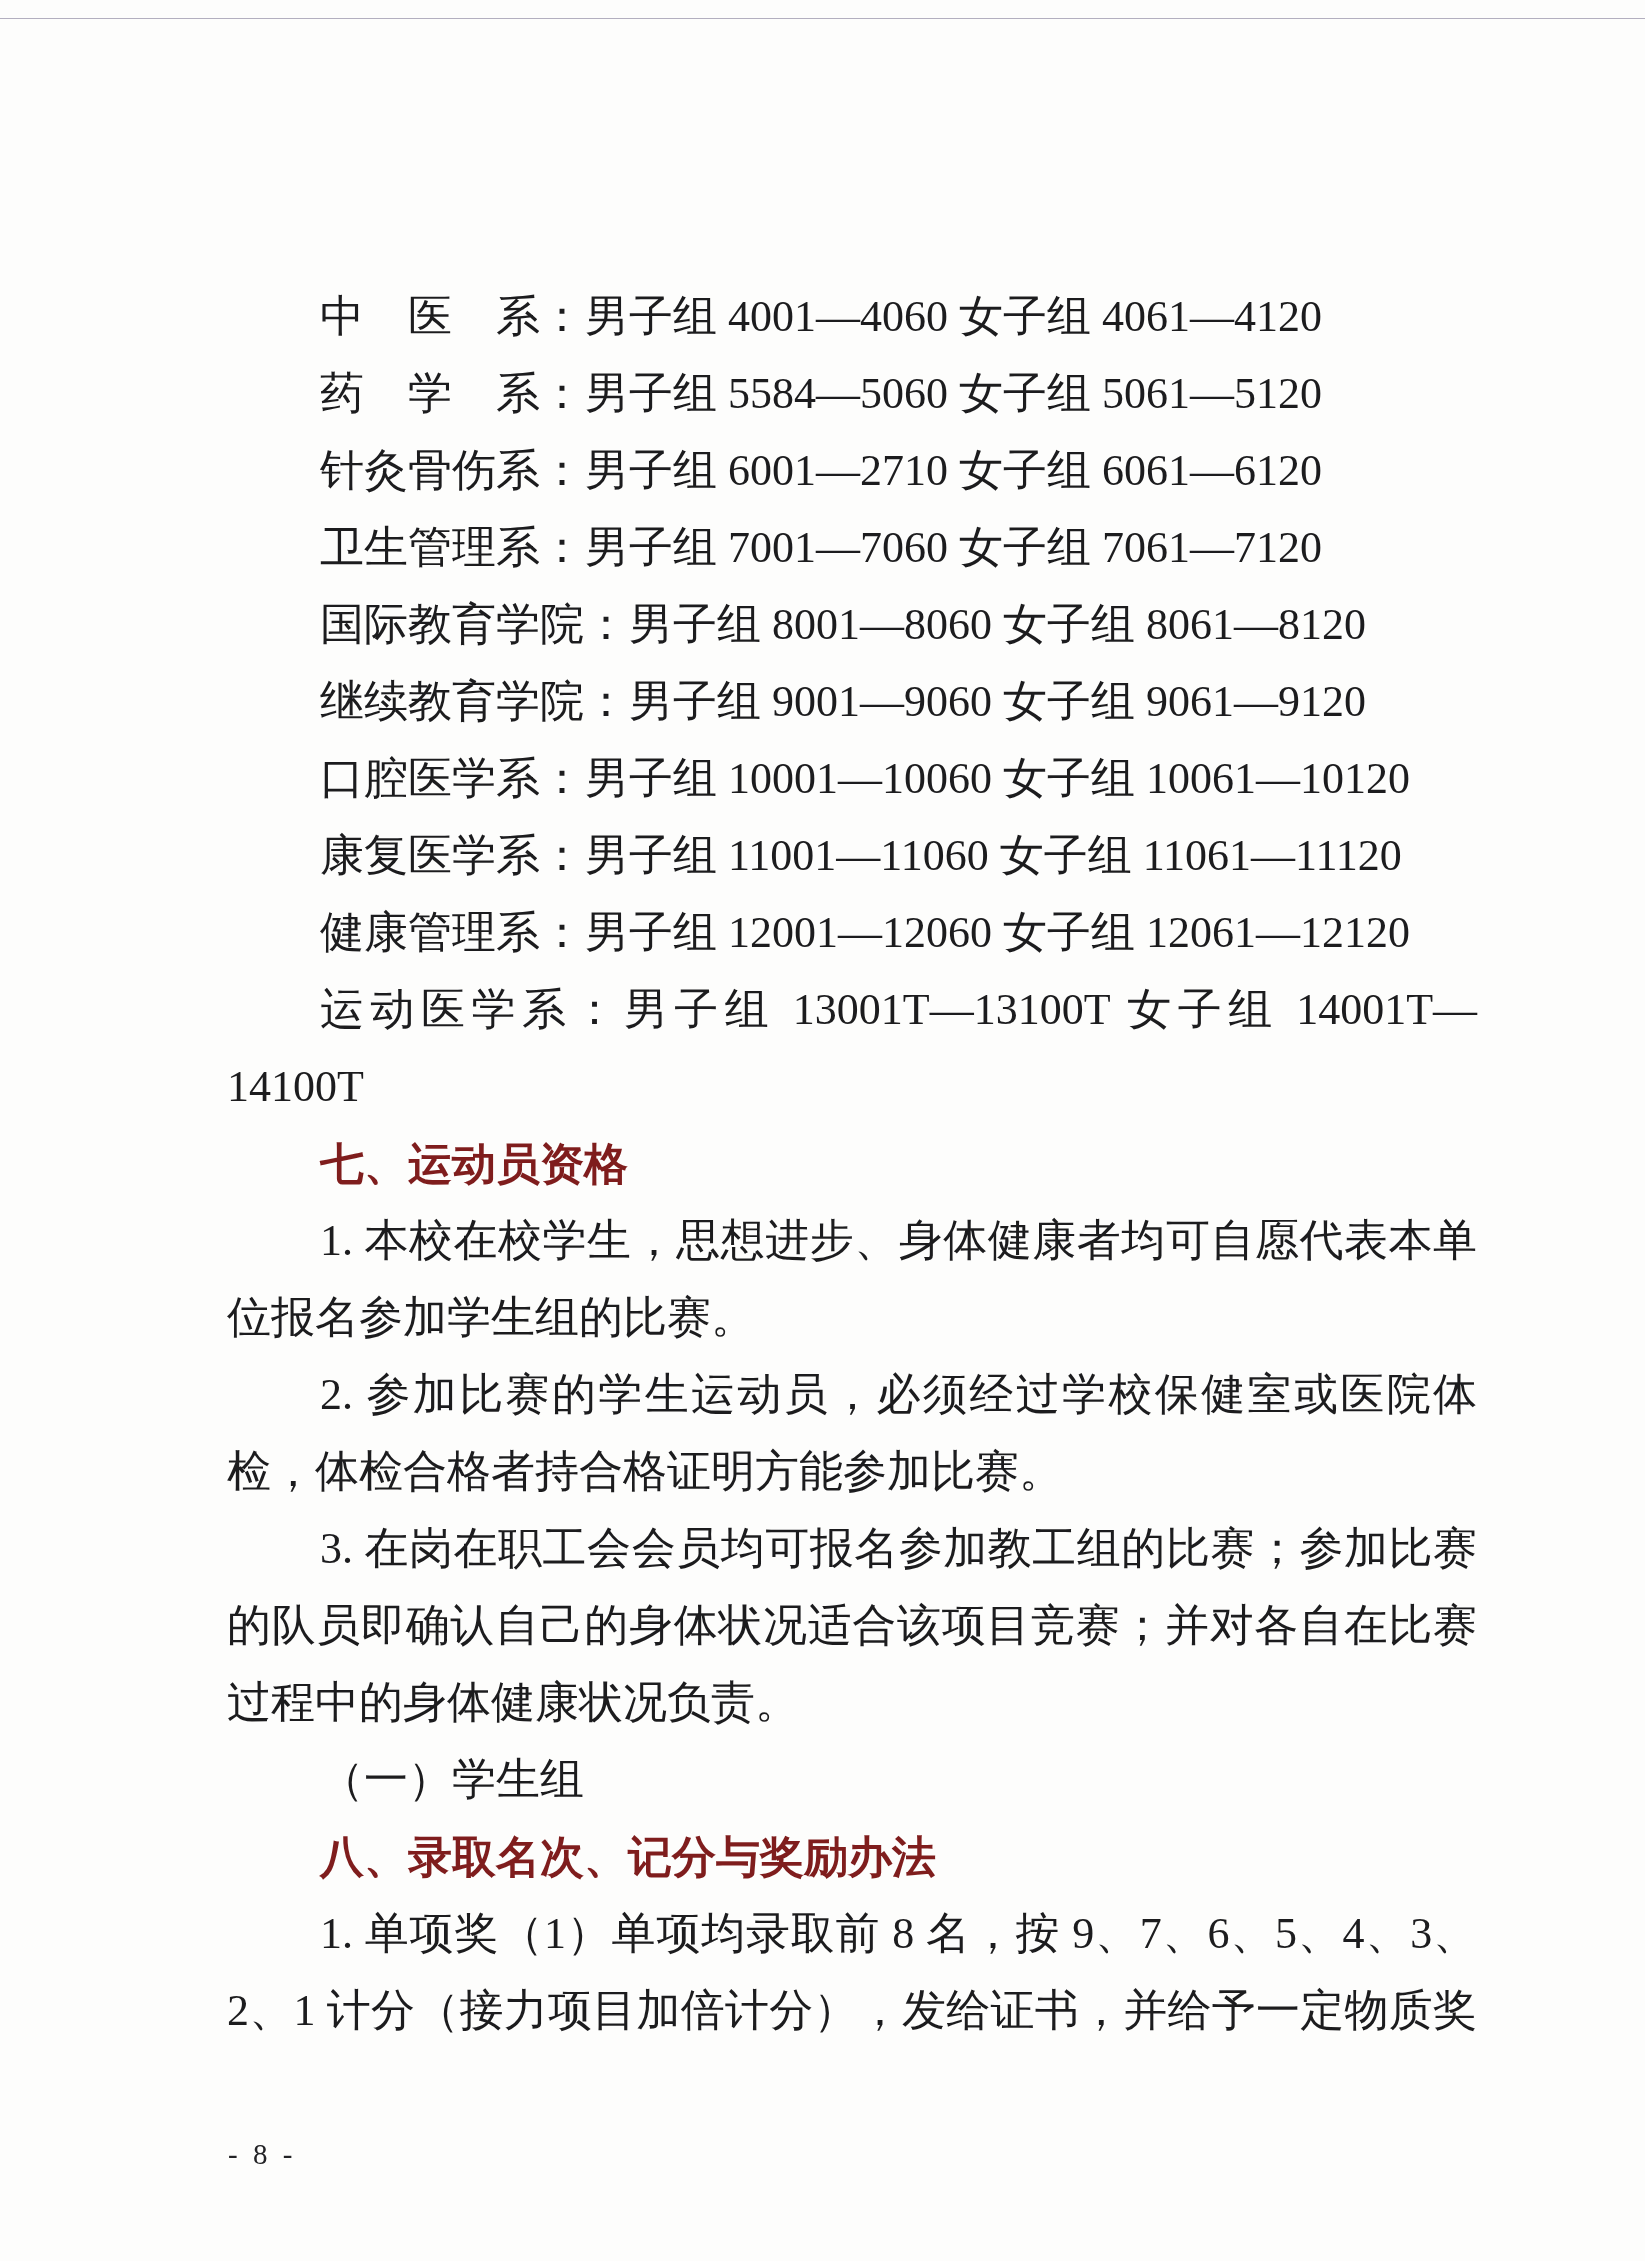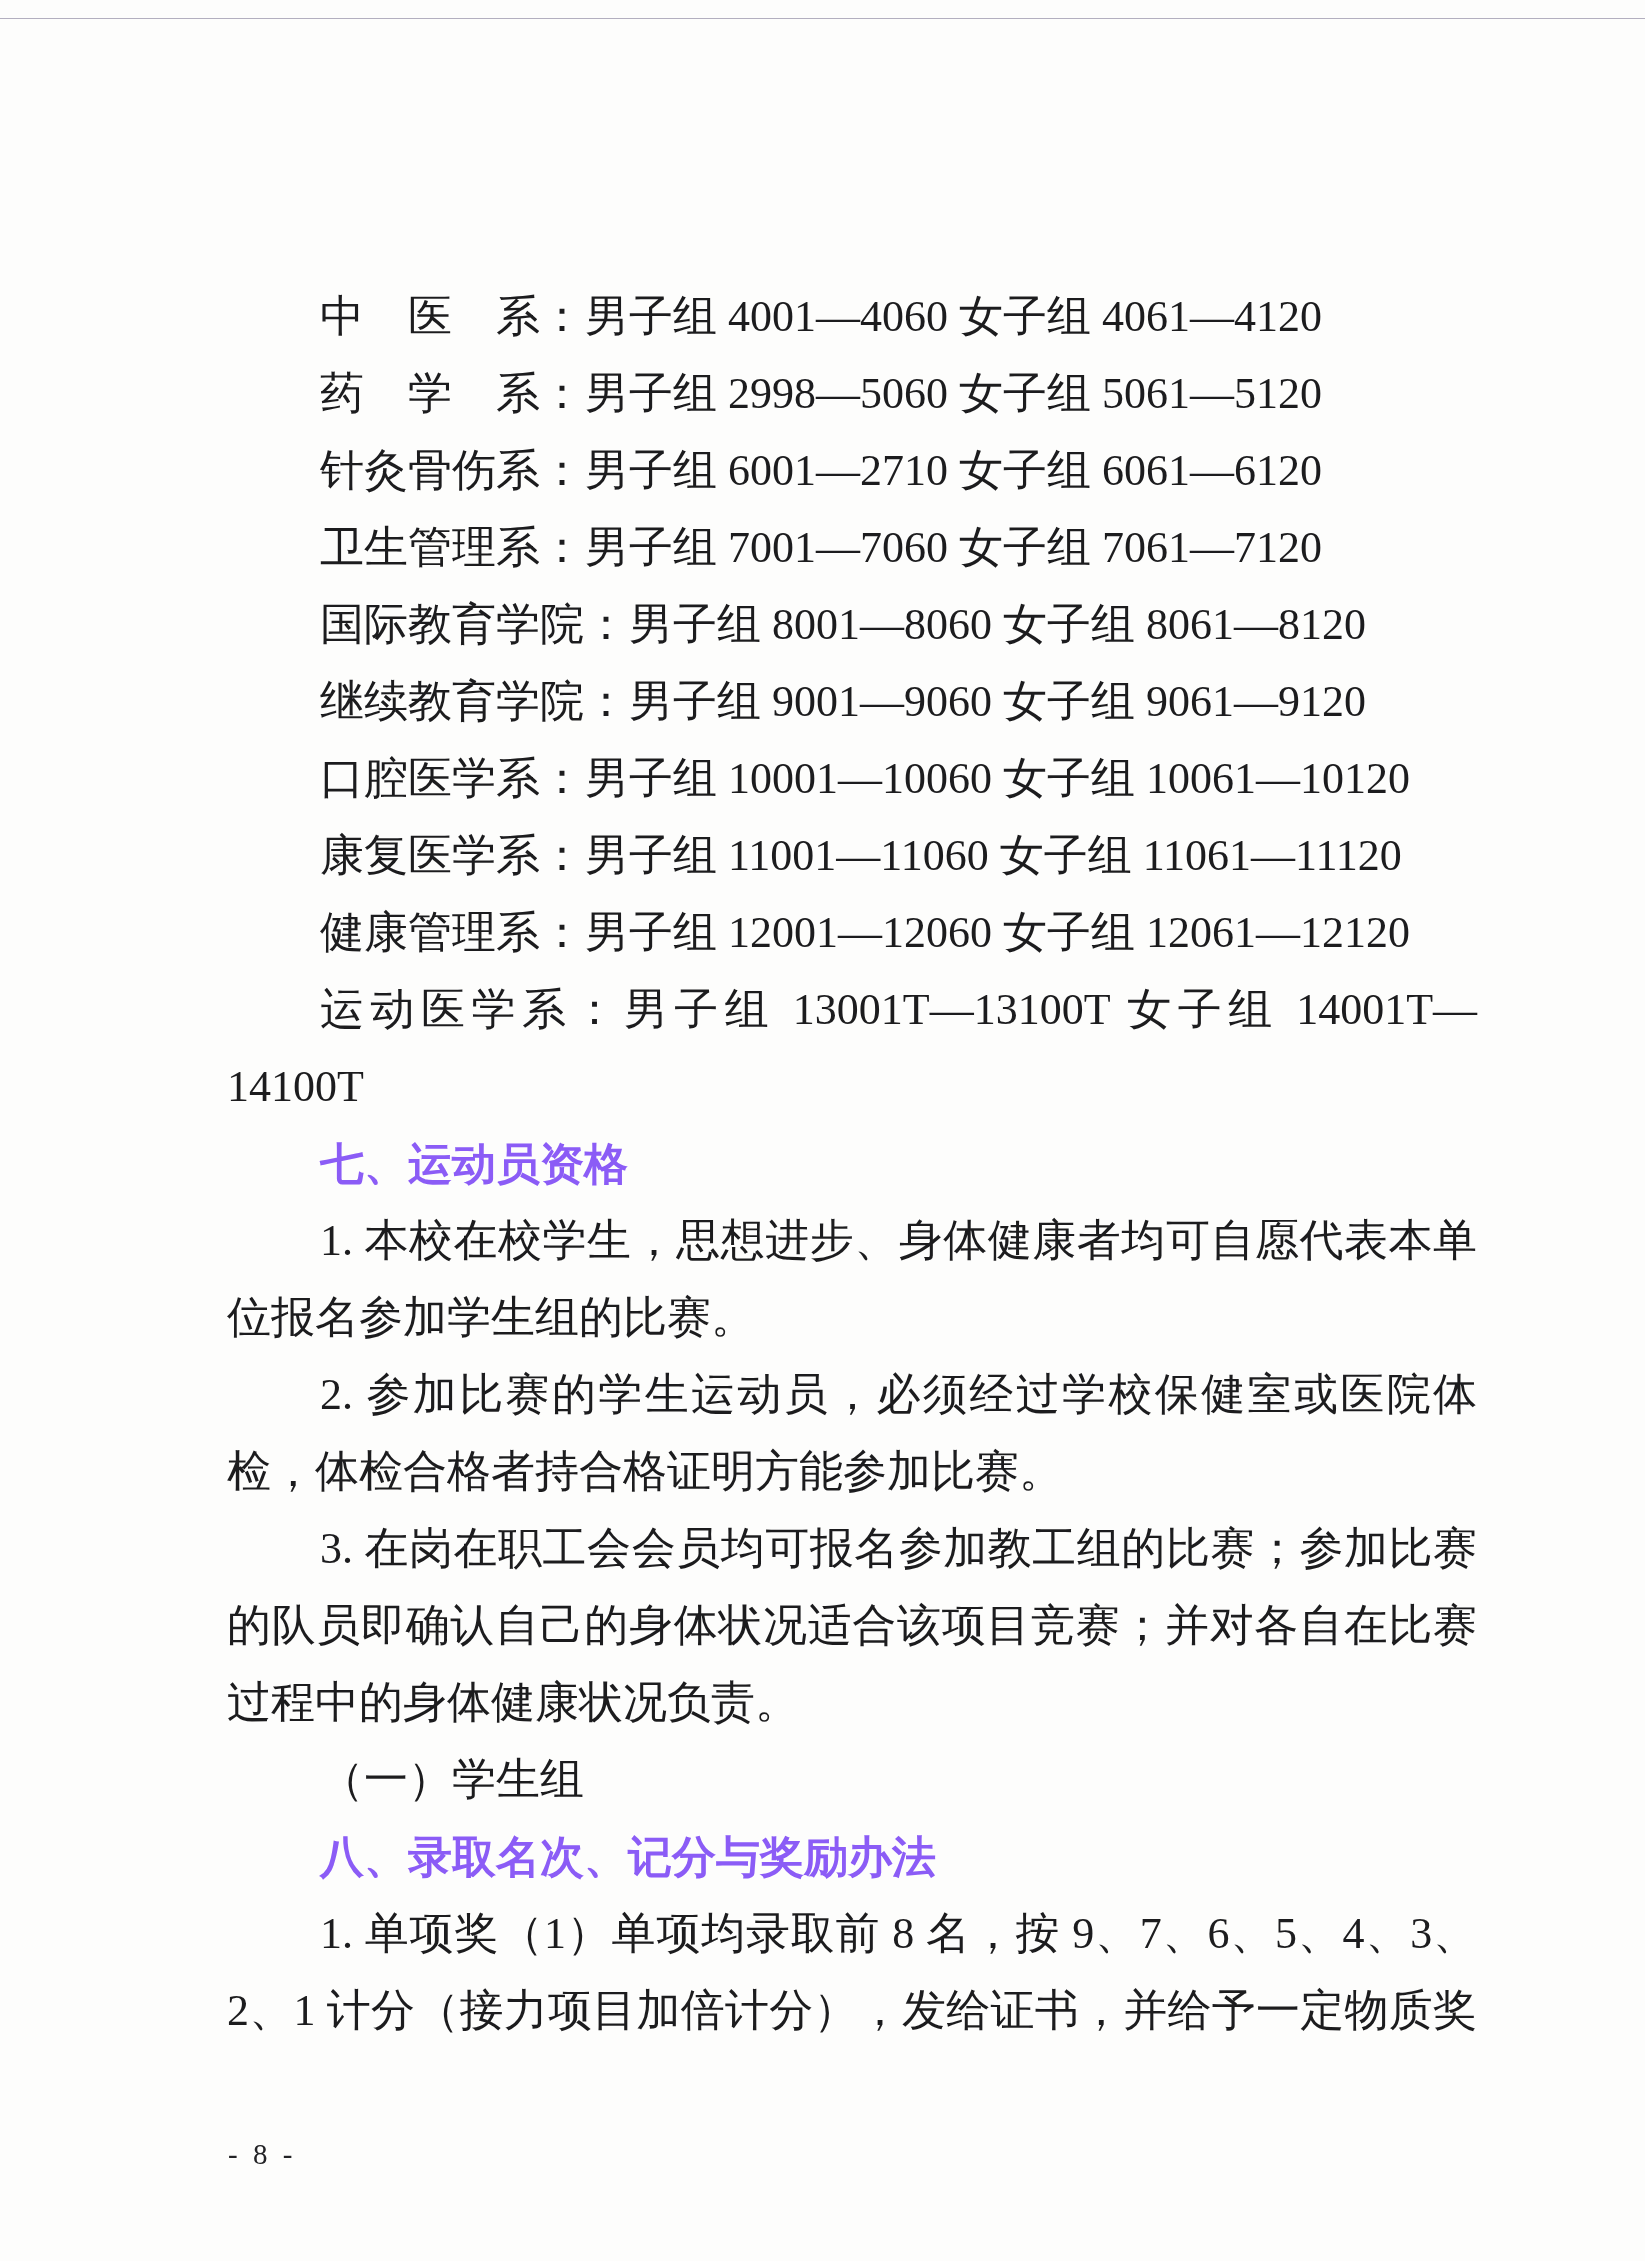--- a/index.html
+++ b/index.html
@@ -42,21 +42,21 @@
   }
   .full {
     white-space: normal;
     word-break: keep-all;
     text-align: justify;
     text-align-last: justify;
   }
   .heading {
     font-family: "Liberation Sans", sans-serif;
     font-weight: 700;
-    color: #8b5cf6;
+    color: #7f1d1d;
   }
   .ranges {
     margin-left: 1px;
   }
   .page-number {
     position: absolute;
     left: 228px;
     top: 2132px;
     font-size: 29px;
     line-height: 45px;
@@ -67,21 +67,21 @@
 </style>
 </head>
 <body>
 
 <div class="page">
   <div class="scan-edge"></div>
 
   <div class="content">
 
     <div class="line indent"><span>中　医　系：</span><span class="ranges">男子组 4001—4060 女子组 4061—4120</span></div>
-    <div class="line indent"><span>药　学　系：</span><span class="ranges">男子组 2998—5060 女子组 5061—5120</span></div>
+    <div class="line indent"><span>药　学　系：</span><span class="ranges">男子组 5584—5060 女子组 5061—5120</span></div>
     <div class="line indent"><span>针灸骨伤系：</span><span class="ranges">男子组 6001—2710 女子组 6061—6120</span></div>
     <div class="line indent"><span>卫生管理系：</span><span class="ranges">男子组 7001—7060 女子组 7061—7120</span></div>
     <div class="line indent"><span>国际教育学院：</span><span class="ranges">男子组 8001—8060 女子组 8061—8120</span></div>
     <div class="line indent"><span>继续教育学院：</span><span class="ranges">男子组 9001—9060 女子组 9061—9120</span></div>
     <div class="line indent"><span>口腔医学系：</span><span class="ranges">男子组 10001—10060 女子组 10061—10120</span></div>
     <div class="line indent"><span>康复医学系：</span><span class="ranges">男子组 11001—11060 女子组 11061—11120</span></div>
     <div class="line indent"><span>健康管理系：</span><span class="ranges">男子组 12001—12060 女子组 12061—12120</span></div>
     <div class="line indent full"><span>运动医学系：</span><span class="ranges">男子组 13001T—13100T 女子组 14001T—</span></div>
     <div class="line">14100T</div>
 

